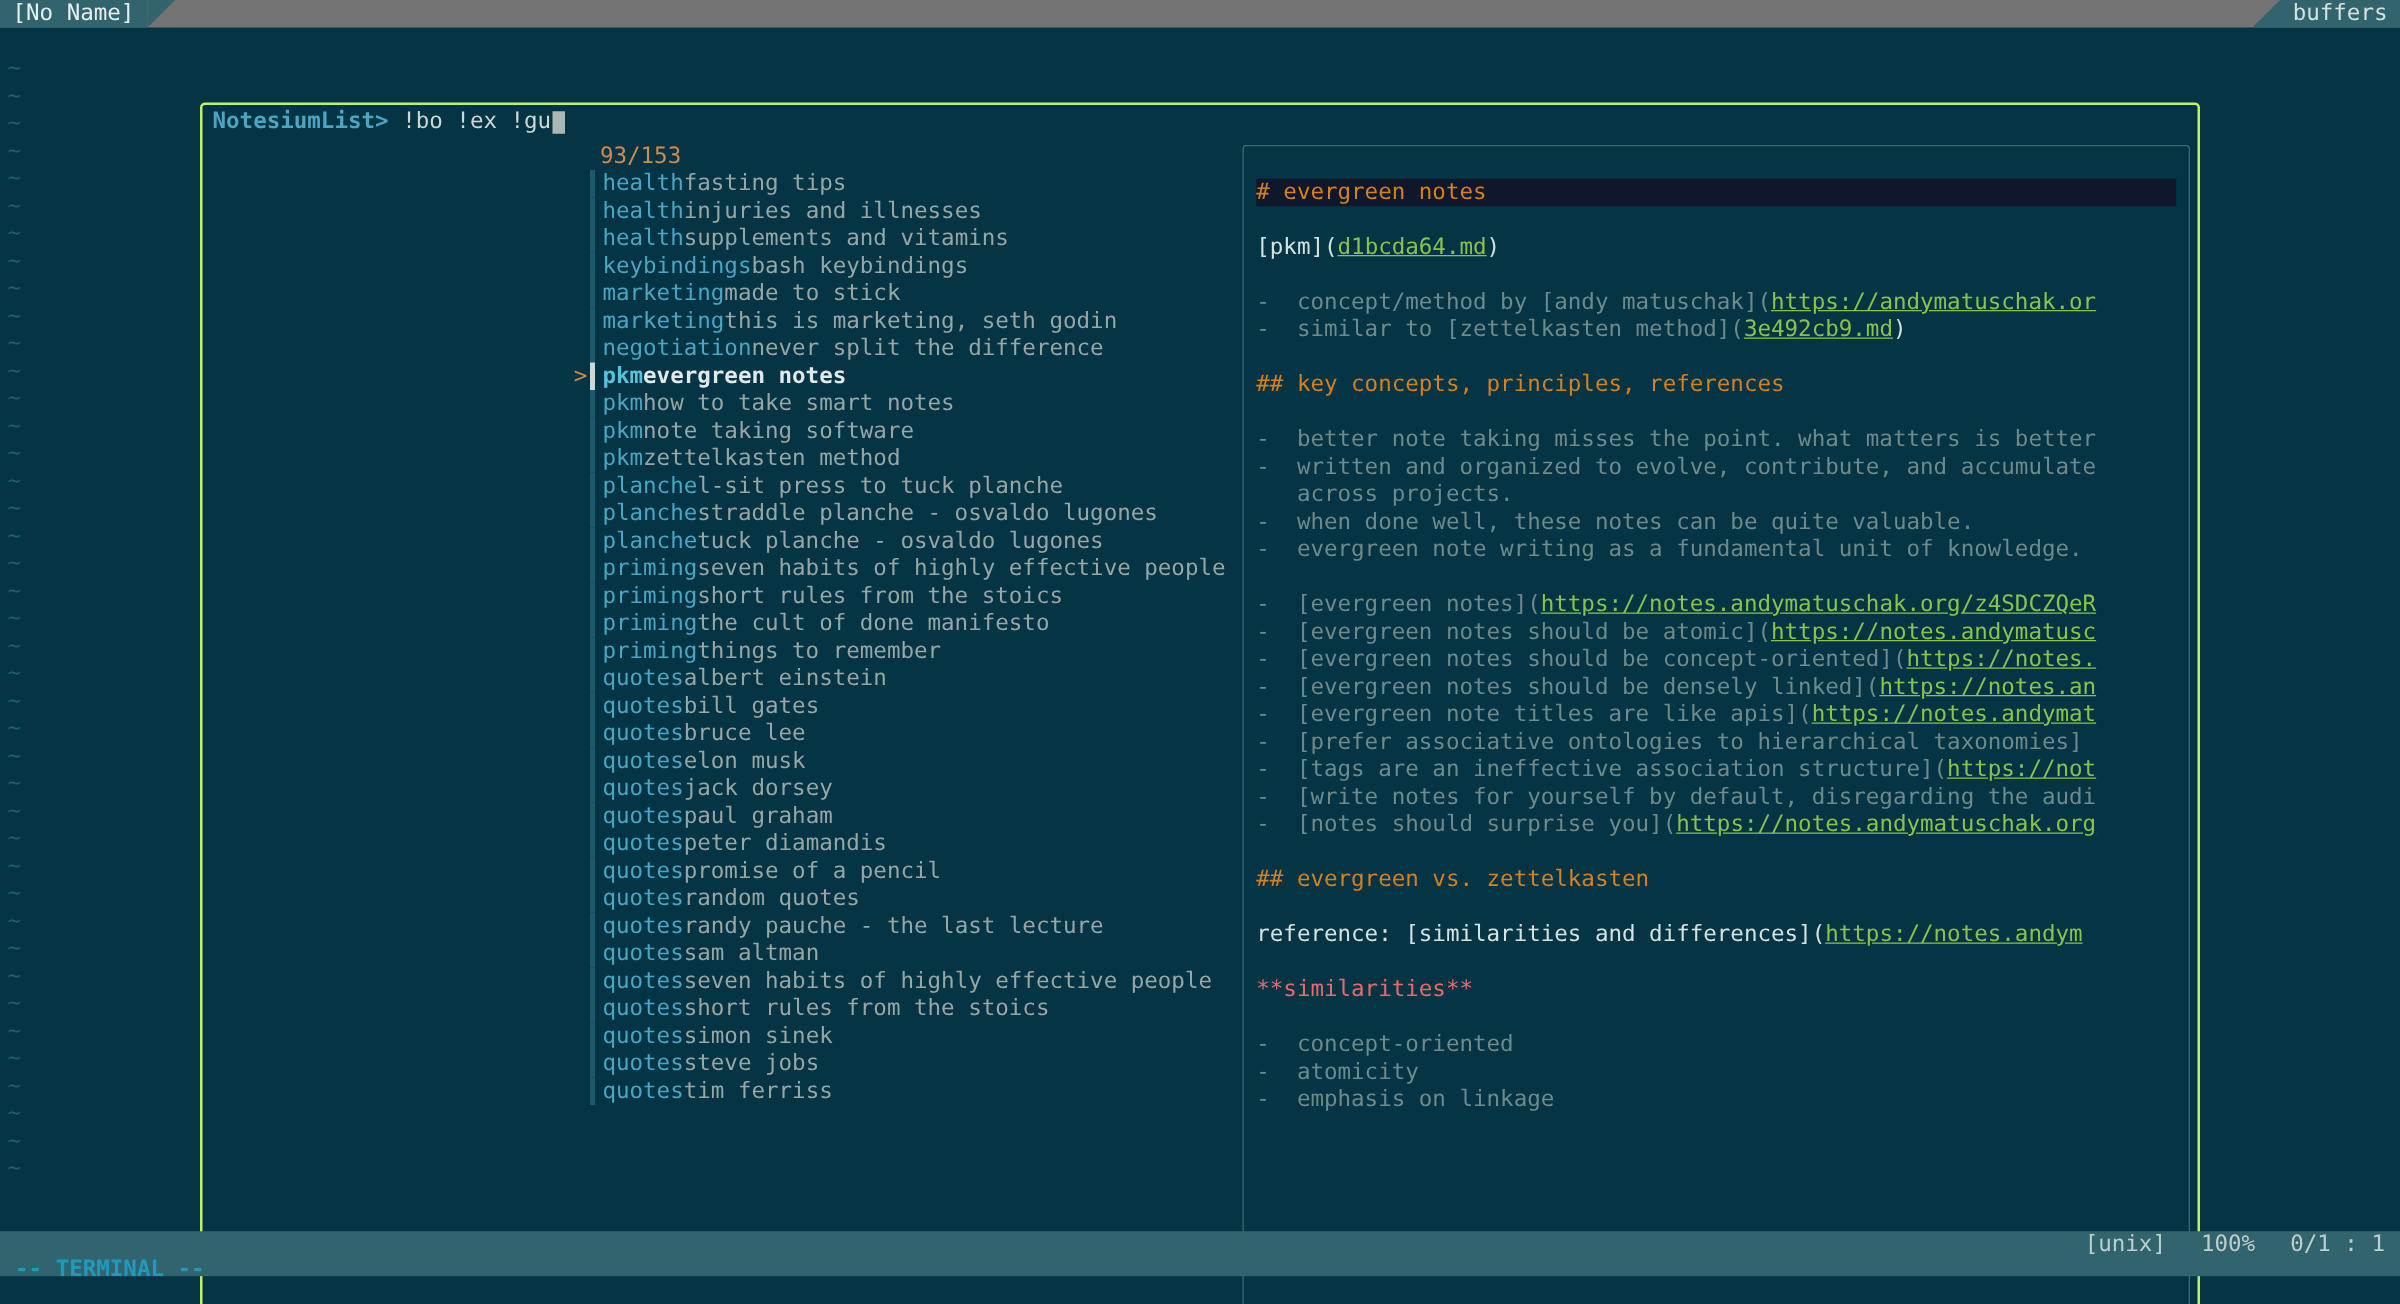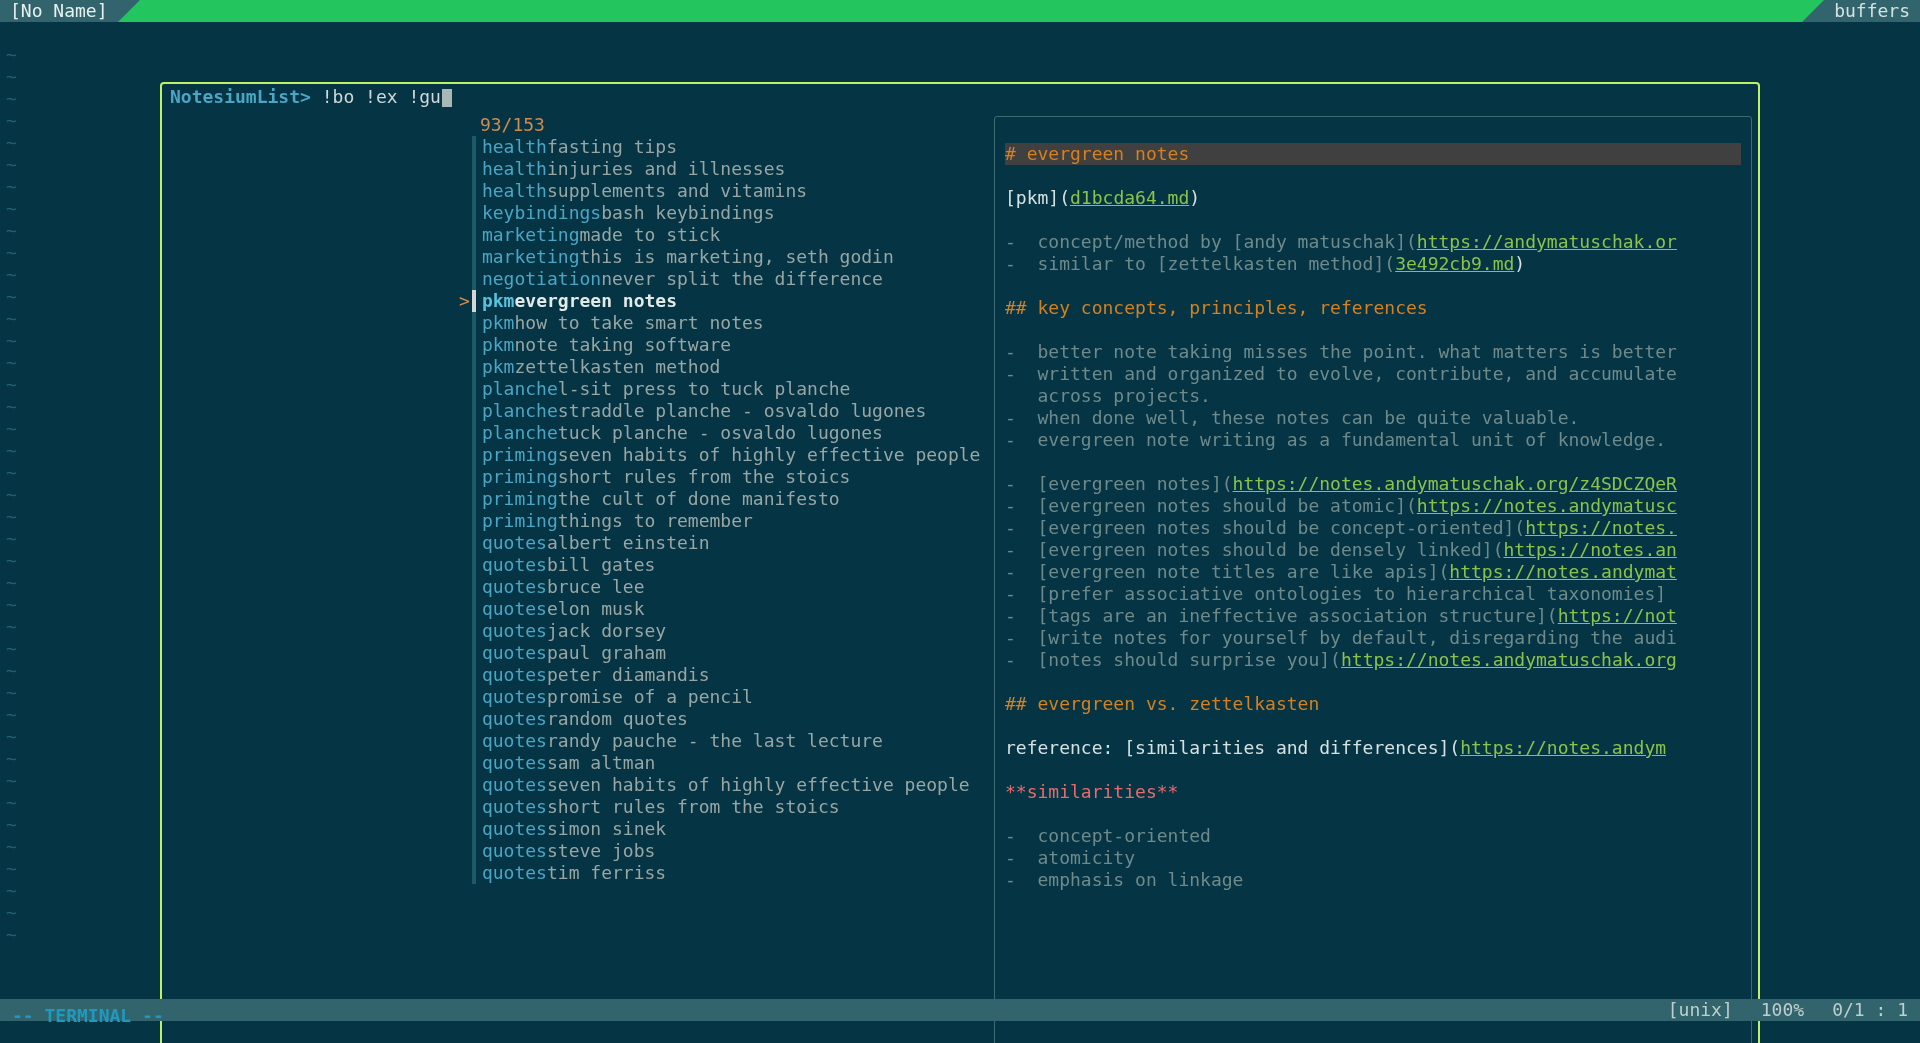--- a/index.html
+++ b/index.html
@@ -10,21 +10,21 @@
     font-family: "Consolas", "Menlo", "DejaVu Sans Mono", monospace;
     font-size: 18px;
     line-height: 22px;
     color: #b8c1c1;
     overflow: hidden;
   }
   
   .tabbar {
     display: flex;
     height: 22px;
-    background: #22c55e;
+    background: #737373;
     color: #9ab0b0;
   }
   .tabbar .tab {
     background: #32646e;
     color: #d6e2e0;
     padding: 0 10px;
     position: relative;
   }
   .tabbar .tab.active { color: #e8f0ee; }
   .tabbar .tab.left::after {
@@ -135,34 +135,34 @@
     margin-right: 6px;
   }
   .list li.selected .gutter { color: #d08b4d; }
   .list li.selected .bar { background: #cfd8d6; }
   .tag   { color: #4aa6c4; }
   .title { color: #98a6a4; }
   .list li.selected .tag   { color: #58c1de; font-weight: bold; }
   .list li.selected .title { color: #e2eae8; font-weight: bold; }
 
   
-  .hl-title { background: #404040; color: #d6801f; display: inline-block; width: 100%; }
+  .hl-title { background: #0f172a; color: #d6801f; display: inline-block; width: 100%; }
   .c-orange { color: #d6801f; }
   .c-link   { color: #8bc34a; text-decoration: underline; }
   .c-dash   { color: #6f8a8a; }
   .c-red    { color: #e86b6b; }
   .c-default{ color: #d6e2e0; }
 
   
   .status {
     position: absolute;
     left: 0;
     right: 0;
     bottom: 22px;
-    height: 22px;
+    height: 36px;
     background: #32646e;
     color: #bfcfcd;
     display: flex;
     padding: 0 12px;
     font-size: 18px;
   }
   .status .fill { flex: 1; }
   .mode-line {
     position: absolute;
     left: 12px;

